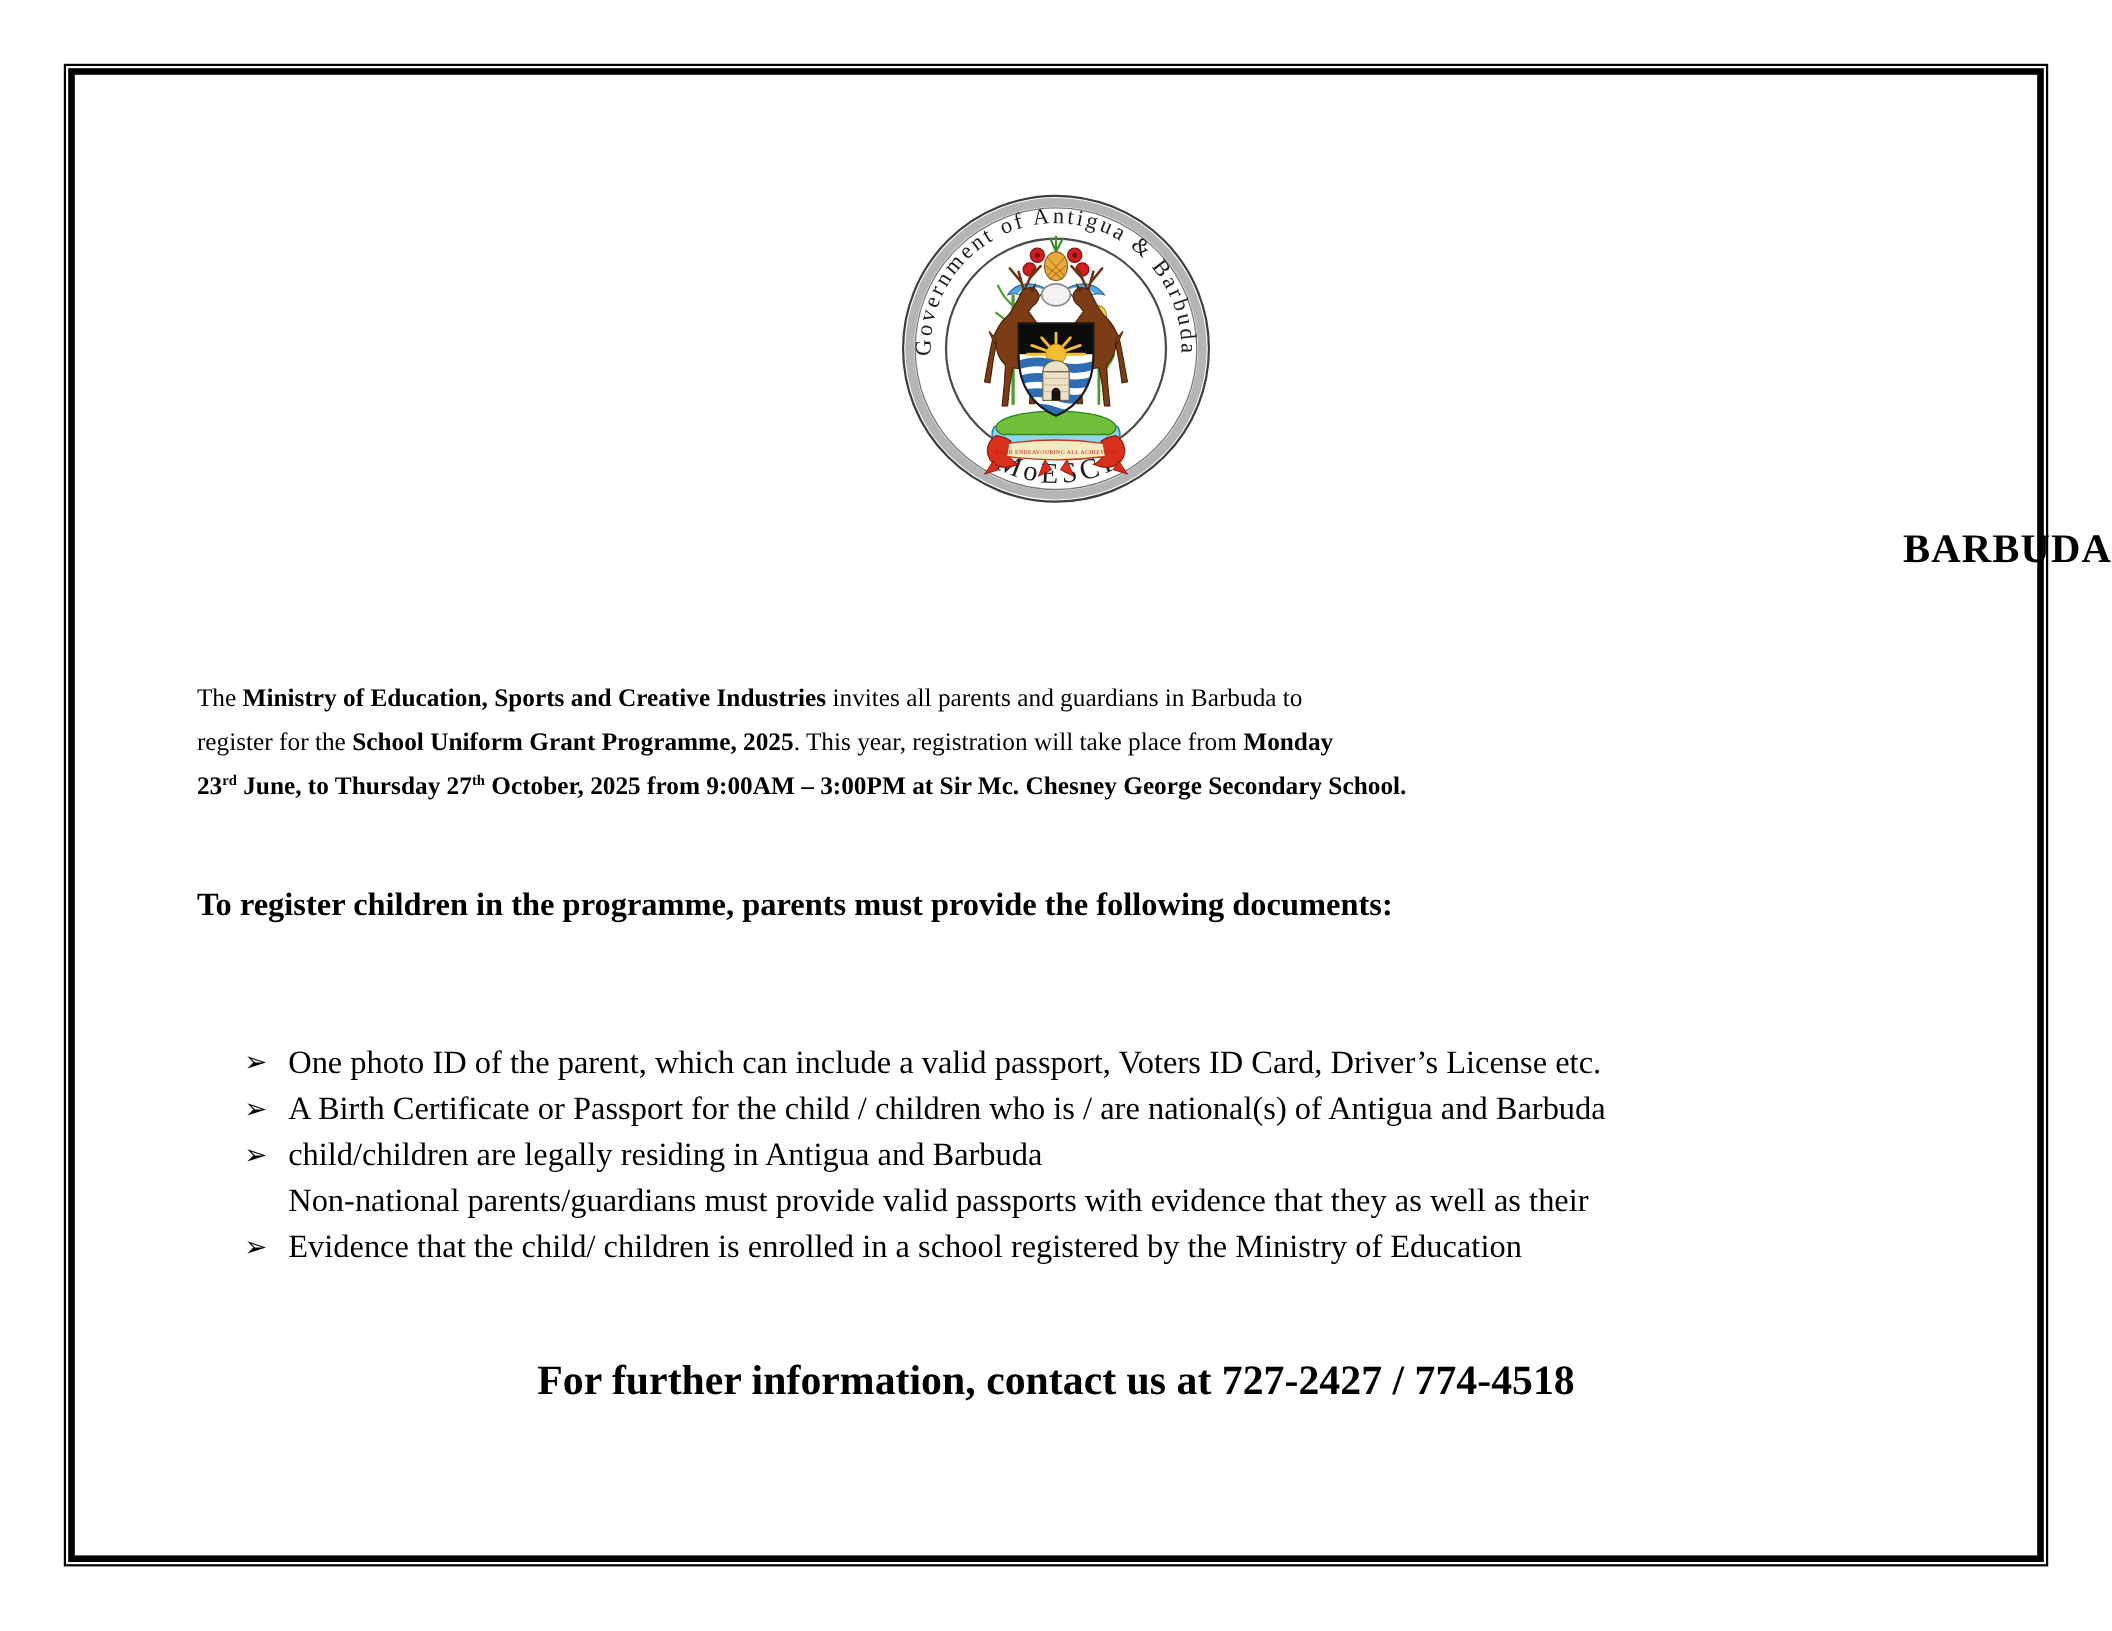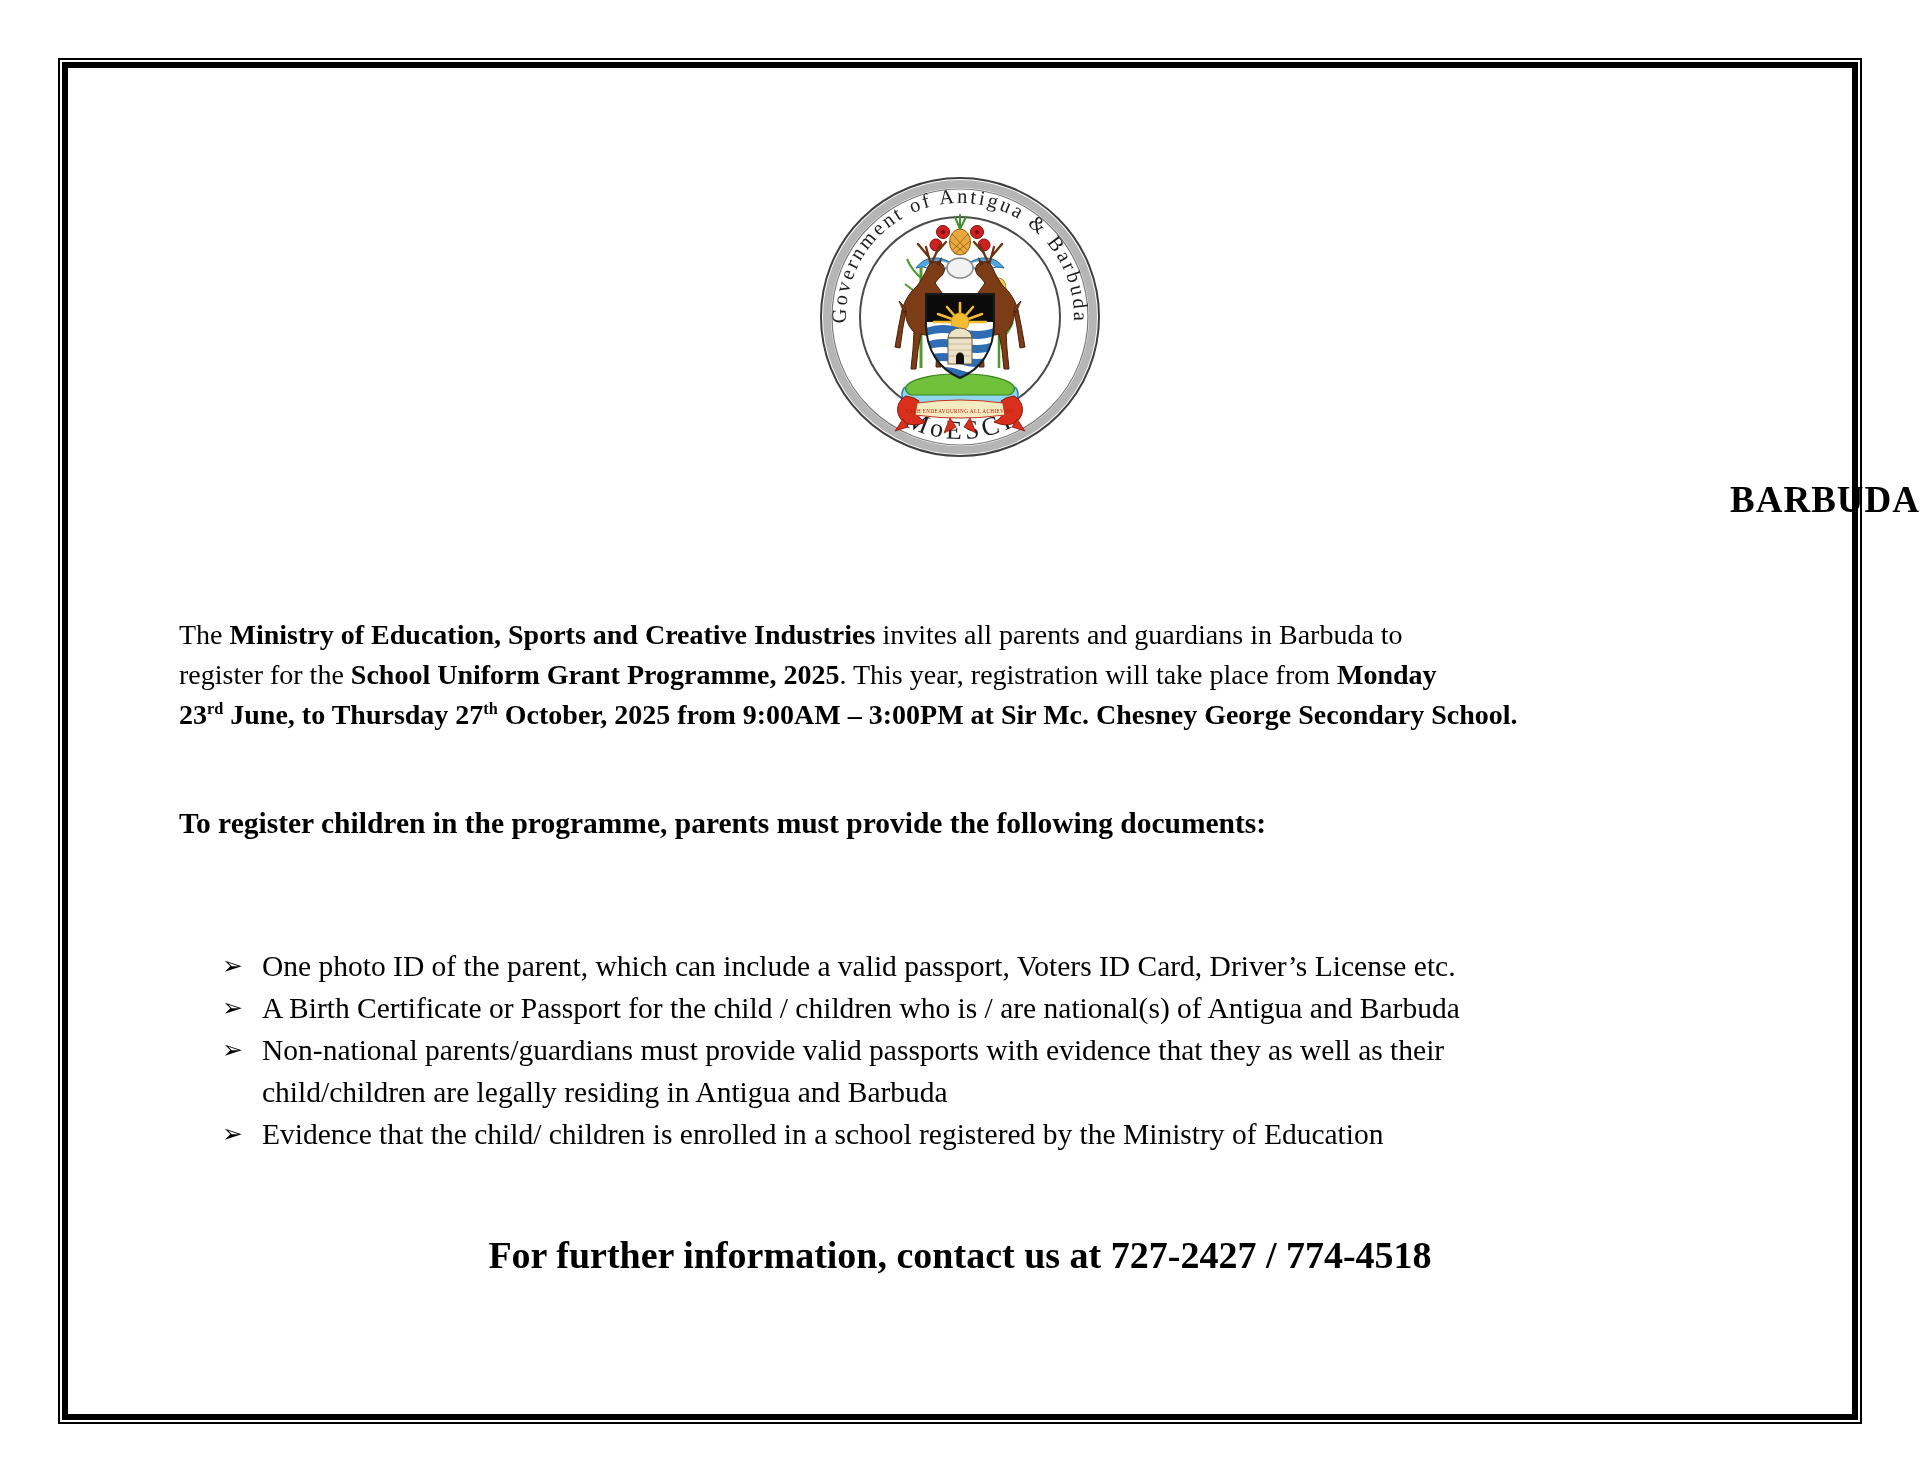--- a/index.html
+++ b/index.html
@@ -28,21 +28,21 @@
     position:absolute;left:810px;top:172px;width:300px;height:292px;
   }
   .doc-title{
     position:absolute;top:478px;left:0;width:100%;
     text-align:right;
     font-size:37px;font-weight:bold;line-height:44px;
     letter-spacing:1px;
   }
   .intro{
     position:absolute;left:179px;top:615px;width:1600px;
-    font-size:28px;line-height:40px;
+    font-size:23px;line-height:40px;
   }
   .intro .line{white-space:nowrap;}
   .b{font-weight:bold;}
   sup.ord{font-size:0.58em;font-weight:bold;vertical-align:super;line-height:0;}
   .req-heading{
     position:absolute;left:179px;top:803px;width:1600px;
     font-size:29.5px;font-weight:bold;line-height:40px;
     white-space:nowrap;
   }
   .bullets{
@@ -203,22 +203,22 @@
     </div>
     <div class="bullet-row">
       <div class="bullet-marker">➢</div>
       <div class="bullet-text">
         <div class="bline">A Birth Certificate or Passport for the child / children who is / are national(s) of Antigua and Barbuda</div>
       </div>
     </div>
     <div class="bullet-row">
       <div class="bullet-marker">➢</div>
       <div class="bullet-text">
+        <div class="bline">child/children are legally residing in Antigua and Barbuda</div>
         <div class="bline">Non-national parents/guardians must provide valid passports with evidence that they as well as their</div>
-        <div class="bline">child/children are legally residing in Antigua and Barbuda</div>
       </div>
     </div>
     <div class="bullet-row">
       <div class="bullet-marker">➢</div>
       <div class="bullet-text">
         <div class="bline">Evidence that the child/ children is enrolled in a school registered by the Ministry of Education</div>
       </div>
     </div>
   </div>
 

